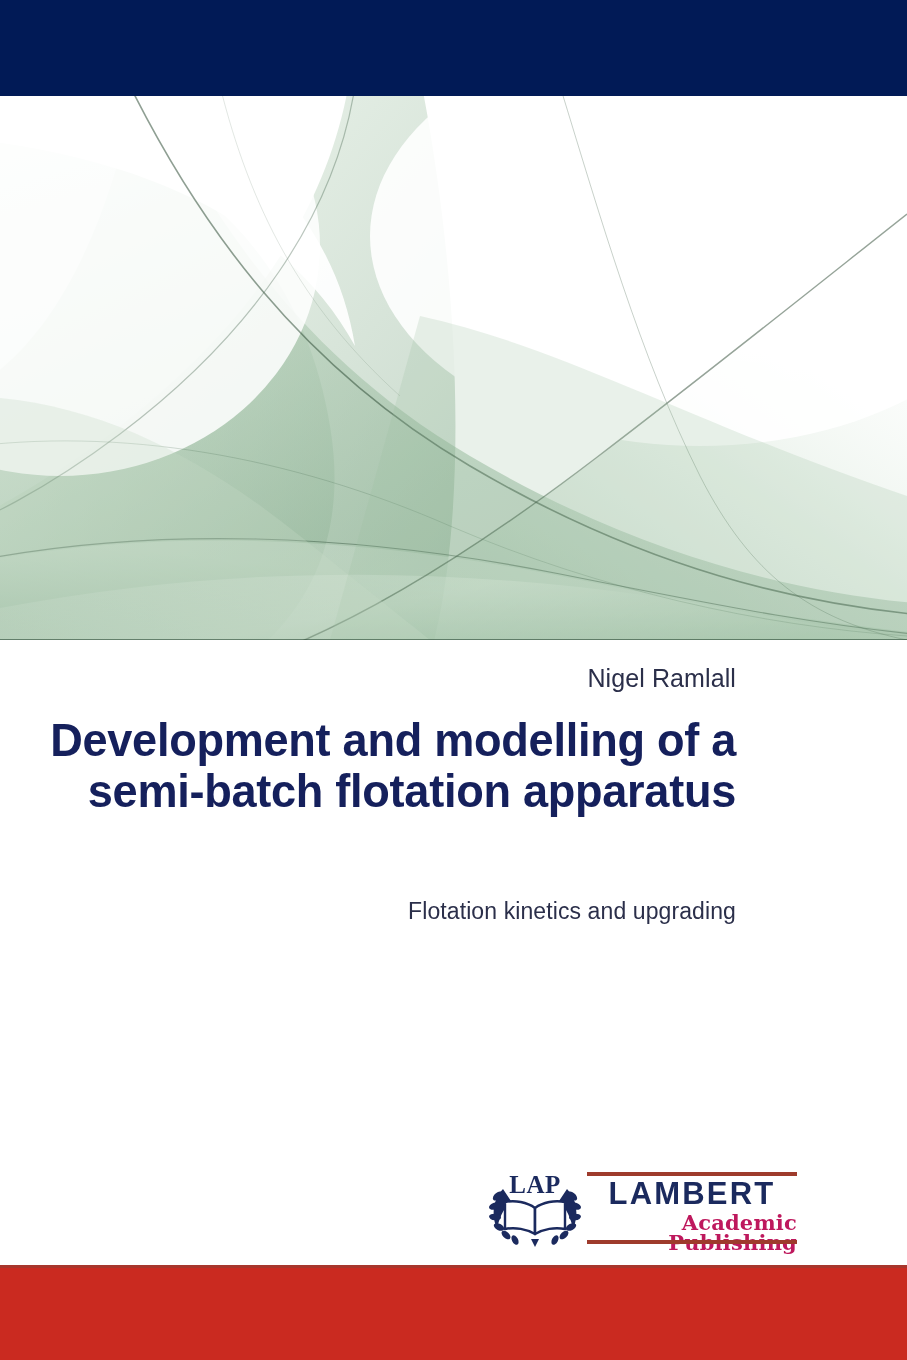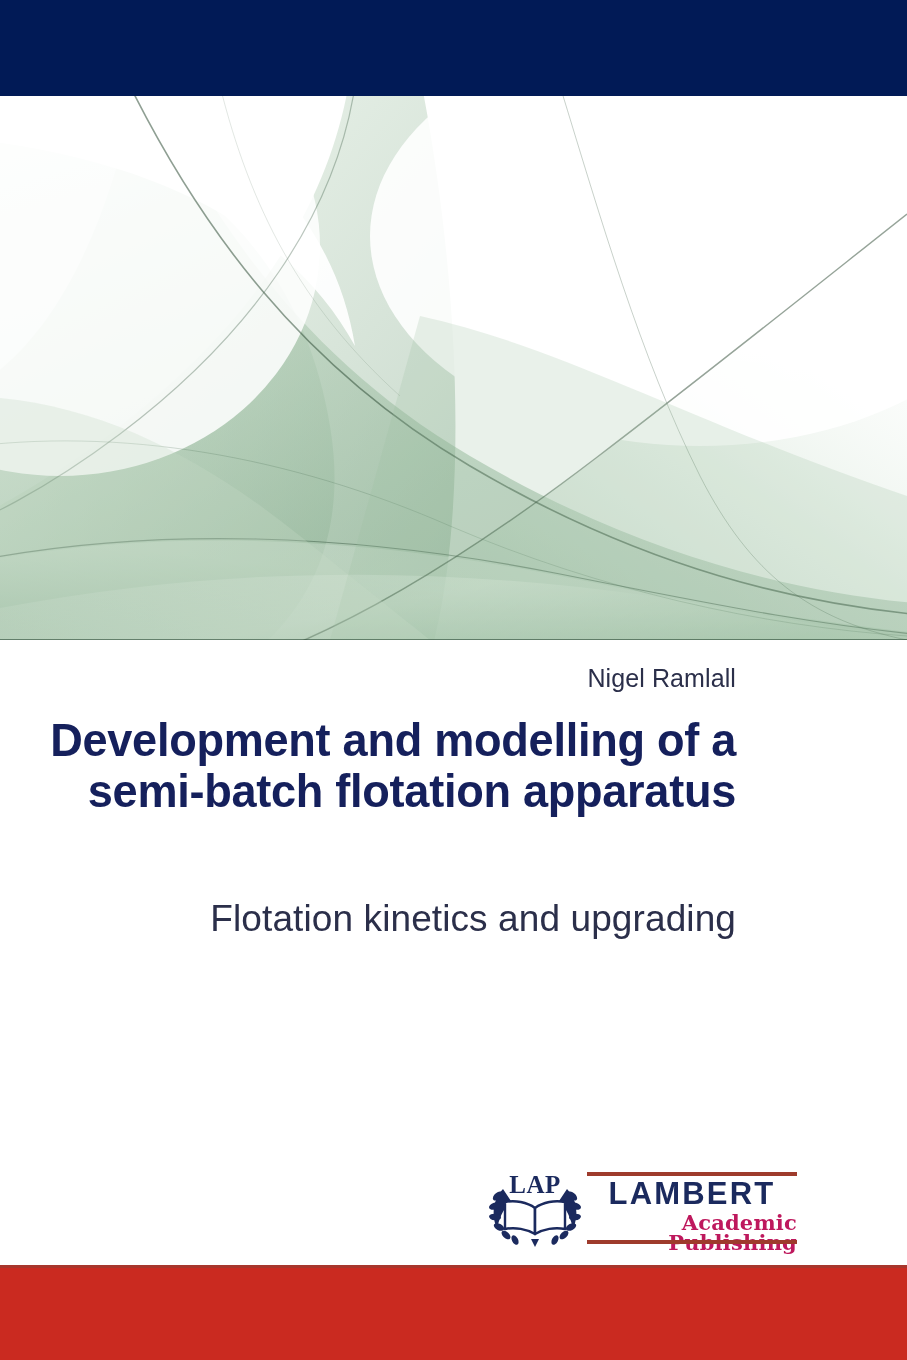--- a/index.html
+++ b/index.html
@@ -85,21 +85,21 @@
     transform: scaleX(0.96);
     transform-origin: right center;
   }
 
   .subtitle {
     position: absolute;
     right: 92px;
     top: 258px;
     width: 730px;
     text-align: right;
-    font-size: 37px;
+    font-size: 23px;
     font-weight: 400;
     color: #2b2f4a;
     letter-spacing: 0.1px;
   }
 
   
   .logo {
     position: absolute;
     left: 487px;
     top: 1157px;

